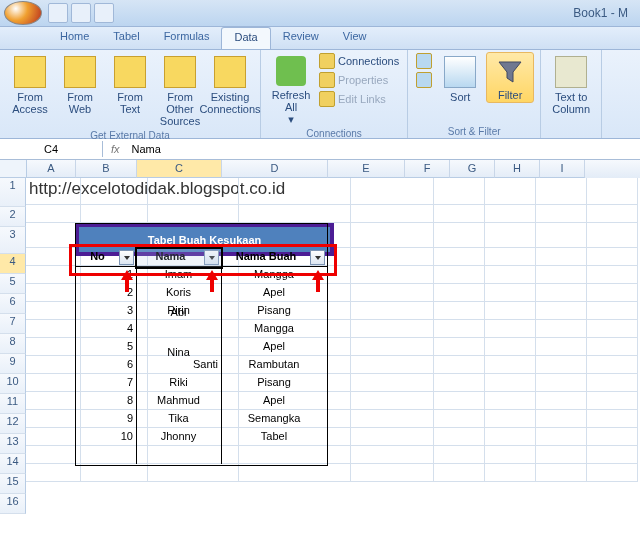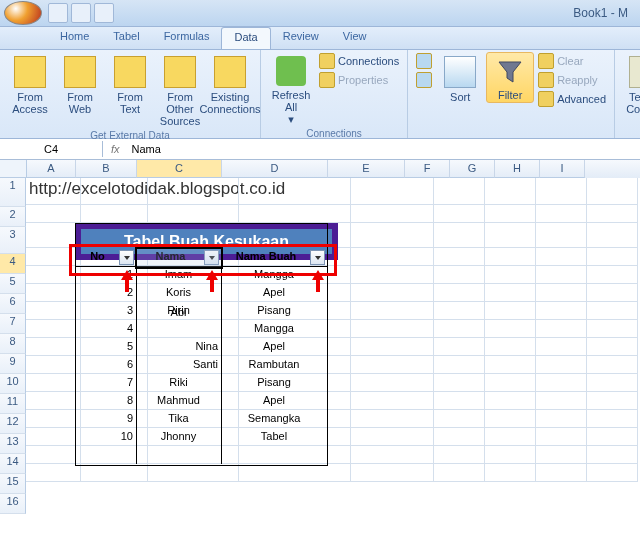--- a/index.html
+++ b/index.html
@@ -33,21 +33,21 @@
 .colhead.sel{background:#ffe9a8}
 .gridbody{display:flex}
 .rowheads{width:26px;display:flex;flex-direction:column}
 .rowhead{height:18px;border-bottom:1px solid #d4dfec;border-right:1px solid #b8cce4;text-align:center;color:#3b5a82;padding-top:1px;background:linear-gradient(#f6f9fd,#e9f0f9)}
 .rowhead.sel{background:#ffe9a8}
 .cells{position:relative}
 .cell-row{display:flex;height:18px}
 .cell{border-right:1px solid #d4dfec;border-bottom:1px solid #d4dfec;padding:1px 3px;overflow:visible;white-space:nowrap}
 .row1 .cell:first-child{font-size:17px;color:#333}
 .overlay{position:absolute;pointer-events:none}
-.tbl-title{position:absolute;background:#4f81bd;color:#fff;font-weight:bold;font-size:16px;display:flex;align-items:center;justify-content:center;border:6px solid #4c1d95}
+.tbl-title{position:absolute;background:#4f81bd;color:#fff;font-weight:bold;font-size:11px;display:flex;align-items:center;justify-content:center;border:4px solid #4c1d95}
 .tbl-border{position:absolute;border:1px solid #000}
 .cell-sel{position:absolute;border:2px solid #000;background:rgba(180,200,230,.2)}
 .red-box{position:absolute;border:3px solid #e00}
 .red-arrow{position:absolute;width:16px;height:22px}
 .filter-btn{position:absolute;width:13px;height:13px;background:linear-gradient(#fefefe,#dce6f2);border:1px solid #7c94b4;display:flex;align-items:center;justify-content:center;cursor:pointer;pointer-events:auto}
 .filter-btn::after{content:"";border-left:3px solid transparent;border-right:3px solid transparent;border-top:4px solid #333}
 .tbl-data{position:absolute;font-size:11px;text-align:center}
 .tbl-hdr{position:absolute;font-weight:bold;font-size:11px;text-align:center}
 </style>
 </head>
@@ -107,20 +107,24 @@
       </div>
       <div class="vstack" id="connitems">
           <div class="small-row">
             <div class="small-ico"></div>
             <span>Connections</span>
           </div>
           <div class="small-row dis">
             <div class="small-ico"></div>
             <span>Properties</span>
           </div>
+          <div class="small-row dis">
+            <div class="small-ico"></div>
+            <span>Edit Links</span>
+          </div>
         </div>
     </div>
     <div class="group-label">Connections</div>
   </div>
   <div class="group">
     <div class="group-body">
       <div class="vstack" style="justify-content:center">
         <div class="small-row">
             <div class="small-ico" style="background:#b8d8f0"></div>
           </div>
@@ -133,35 +137,22 @@
         <span>Sort</span>
       </div>
       <div class="big-btn highlighted">
         <div class="ico">
           <svg viewBox="0 0 30 30">
               <path d="M4 6 L26 6 L18 16 L18 26 L12 22 L12 16 Z" fill="#707890" stroke="#404860"></path>
             </svg>
         </div>
         <span>Filter</span>
       </div>
-      <div class="vstack" id="sortitems">
-          <div class="small-row dis">
-            <div class="small-ico"></div>
-            <span>Clear</span>
-          </div>
-          <div class="small-row dis">
-            <div class="small-ico"></div>
-            <span>Reapply</span>
-          </div>
-          <div class="small-row">
-            <div class="small-ico"></div>
-            <span>Advanced</span>
-          </div>
-        </div>
     </div>
+    <div class="group-label">Sort &amp; Filter</div>
   </div>
   <div class="group">
     <div class="group-body">
       <div class="big-btn">
         <div class="ico" style="background:#e8e8d0;border:1px solid #b0b090"></div>
         <span>Text to Column</span>
       </div>
     </div>
     <div class="group-label">&nbsp;</div>
   </div>
@@ -398,21 +389,21 @@
       <div class="tbl-data" style="left:52px;top:108px;width:55px;text-align:right">2</div>
       <div class="tbl-data" style="left:113px;top:108px;width:79px;text-align:center">Koris</div>
       <div class="tbl-data" style="left:198px;top:108px;width:100px;text-align:center">Apel</div>
       <div class="tbl-data" style="left:52px;top:126px;width:55px;text-align:right">3</div>
       <div class="tbl-data" style="left:113px;top:126px;width:79px;text-align:center">Ririn</div>
       <div class="tbl-data" style="left:198px;top:126px;width:100px;text-align:center">Pisang</div>
       <div class="tbl-data" style="left:52px;top:144px;width:55px;text-align:right">4</div>
       <div class="tbl-data" style="left:113px;top:128px;width:79px;text-align:center">Abi</div>
       <div class="tbl-data" style="left:198px;top:144px;width:100px;text-align:center">Mangga</div>
       <div class="tbl-data" style="left:52px;top:162px;width:55px;text-align:right">5</div>
-      <div class="tbl-data" style="left:113px;top:162px;width:79px;text-align:right">Nina</div>
+      <div class="tbl-data" style="left:113px;top:168px;width:79px;text-align:center">Nina</div>
       <div class="tbl-data" style="left:198px;top:162px;width:100px;text-align:center">Apel</div>
       <div class="tbl-data" style="left:52px;top:180px;width:55px;text-align:right">6</div>
       <div class="tbl-data" style="left:113px;top:180px;width:79px;text-align:right">Santi</div>
       <div class="tbl-data" style="left:198px;top:180px;width:100px;text-align:center">Rambutan</div>
       <div class="tbl-data" style="left:52px;top:198px;width:55px;text-align:right">7</div>
       <div class="tbl-data" style="left:113px;top:198px;width:79px;text-align:center">Riki</div>
       <div class="tbl-data" style="left:198px;top:198px;width:100px;text-align:center">Pisang</div>
       <div class="tbl-data" style="left:52px;top:216px;width:55px;text-align:right">8</div>
       <div class="tbl-data" style="left:113px;top:216px;width:79px;text-align:center">Mahmud</div>
       <div class="tbl-data" style="left:198px;top:216px;width:100px;text-align:center">Apel</div>

